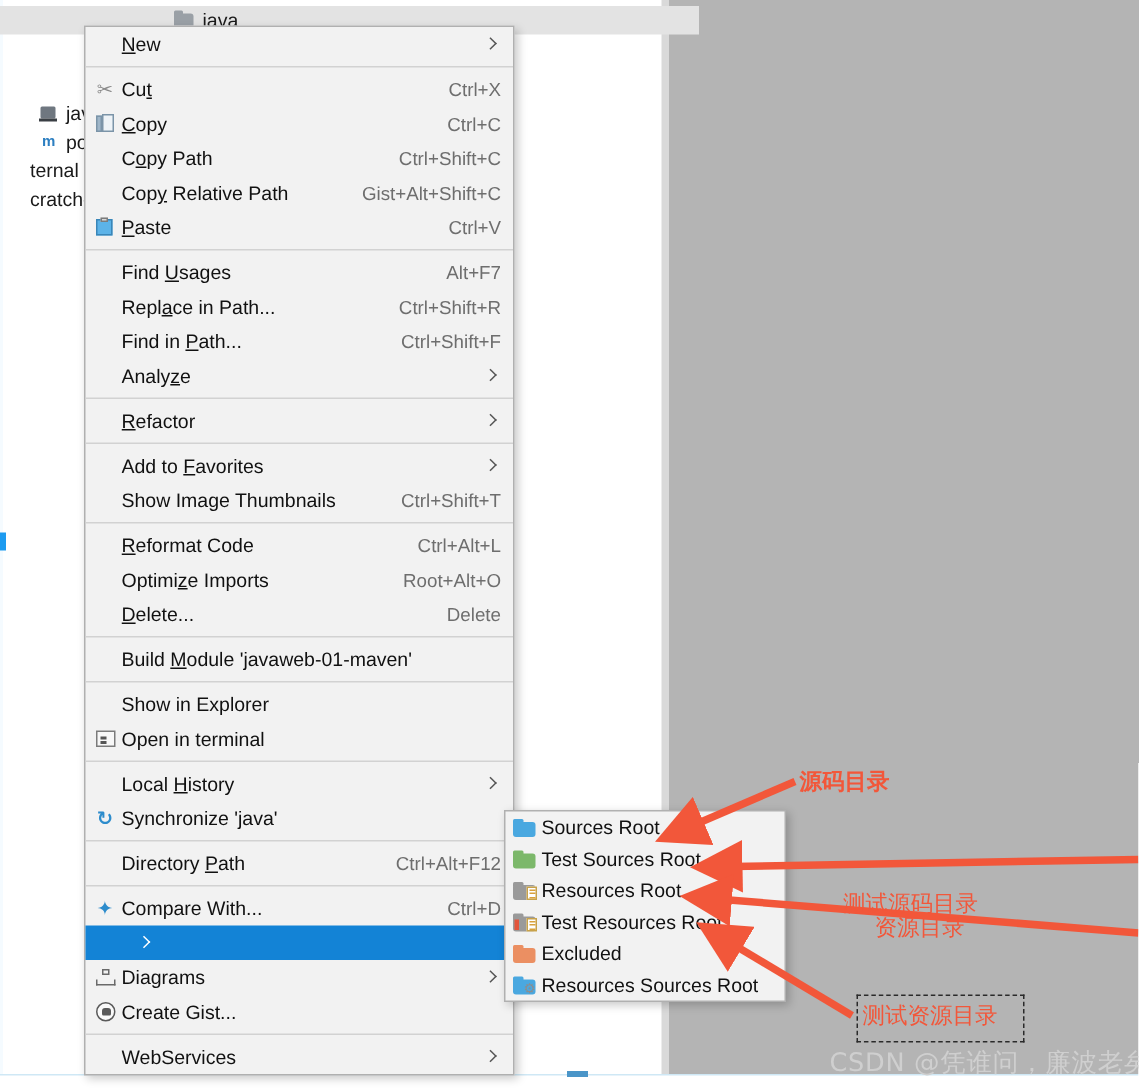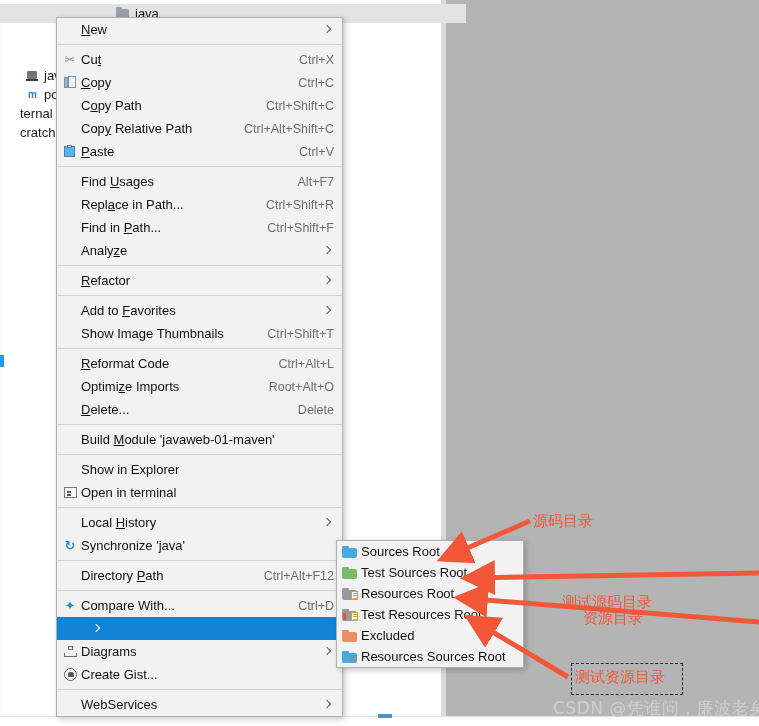--- a/index.html
+++ b/index.html
@@ -217,21 +217,21 @@
         <span class="mi-acc">Ctrl+C</span>
       </div>
       <div class="mi">
         <span class="mi-ico"></span>
         <span class="mi-label">C<u>o</u>py Path</span>
         <span class="mi-acc">Ctrl+Shift+C</span>
       </div>
       <div class="mi">
         <span class="mi-ico"></span>
         <span class="mi-label">Cop<u>y</u> Relative Path</span>
-        <span class="mi-acc">Ctrl+Alt+Shift+C</span>
+        <span class="mi-acc">Gist+Alt+Shift+C</span>
       </div>
       <div class="mi">
         <span class="mi-ico">
           <span class="ico-paste"></span>
         </span>
         <span class="mi-label"><u>P</u>aste</span>
         <span class="mi-acc">Ctrl+V</span>
       </div>
       <div class="sep"></div>
       <div class="mi">
@@ -432,20 +432,20 @@
     <g stroke="#f2573a" stroke-width="5" fill="none" marker-end="url(#ah)">
       <line x1="530" y1="521" x2="444" y2="558"></line>
       <line x1="759" y1="573" x2="468" y2="578"></line>
       <line x1="759" y1="622" x2="461" y2="598"></line>
       <line x1="568" y1="677" x2="471" y2="619"></line>
     </g>
   </svg>
 
   <div class="dashed-box"></div>
 
-  <div class="anno" style="left:533px;top:512px;">源码目录</div>
+  <div class="anno" style="left:533px;top:512px;font-weight:bold;">源码目录</div>
   <div class="anno" style="left:562px;top:560px;margin-top:33px;">测试源码目录</div>
   <div class="anno" style="left:583px;top:609px;">资源目录</div>
   <div class="anno" style="left:575px;top:668px;">测试资源目录</div>
 
   <div class="watermark">CSDN @凭谁问，廉波老矣</div>
 
 </div>
 
 </body></html>

